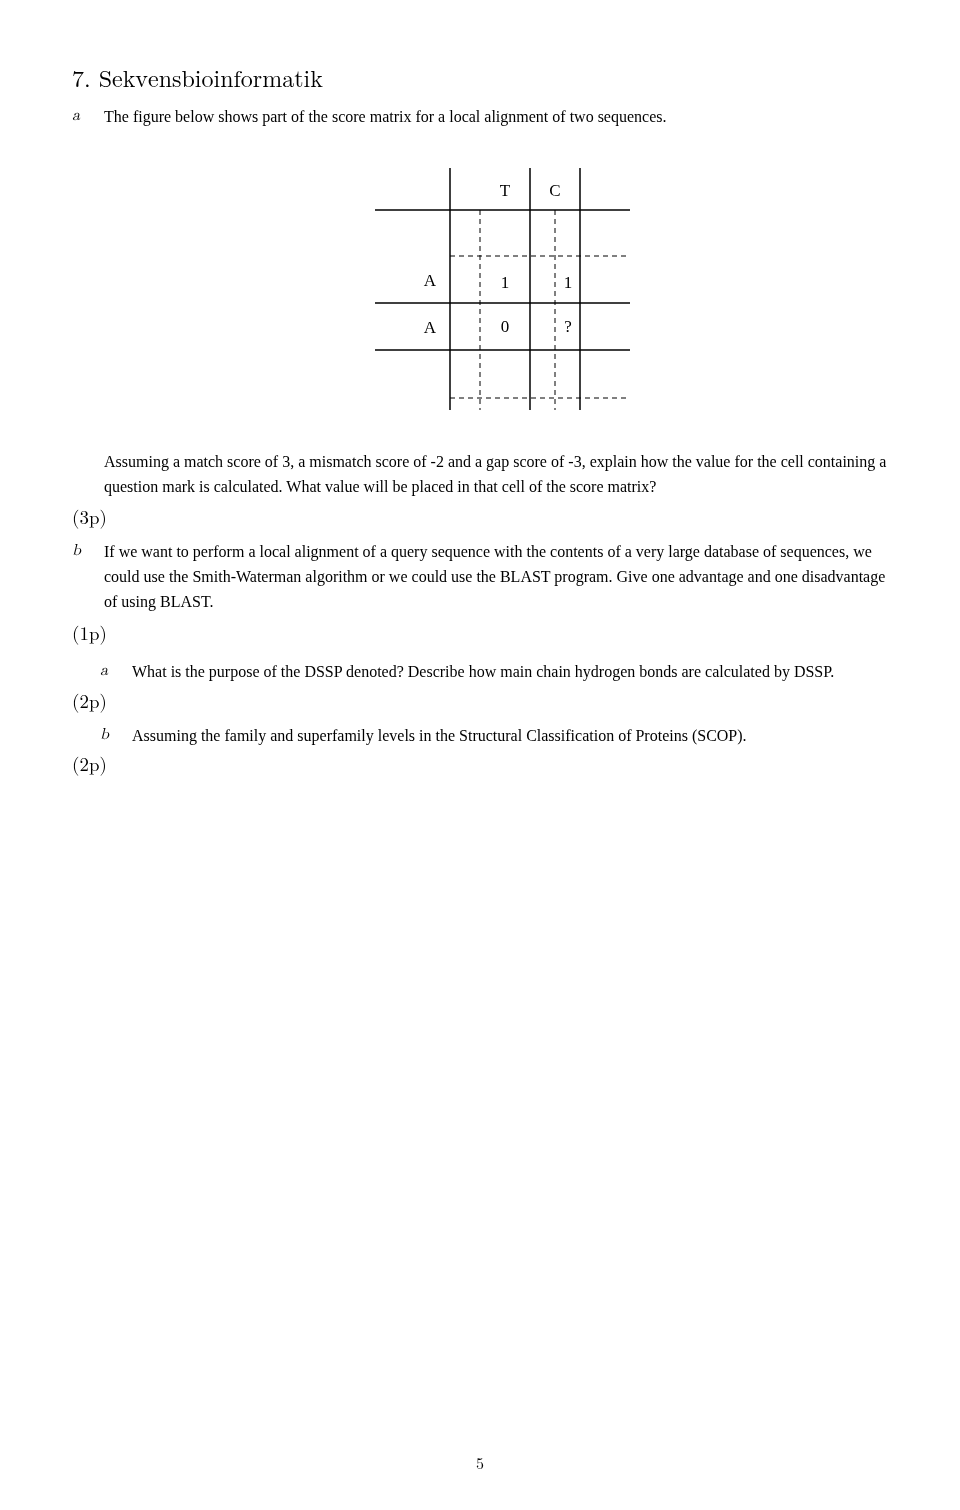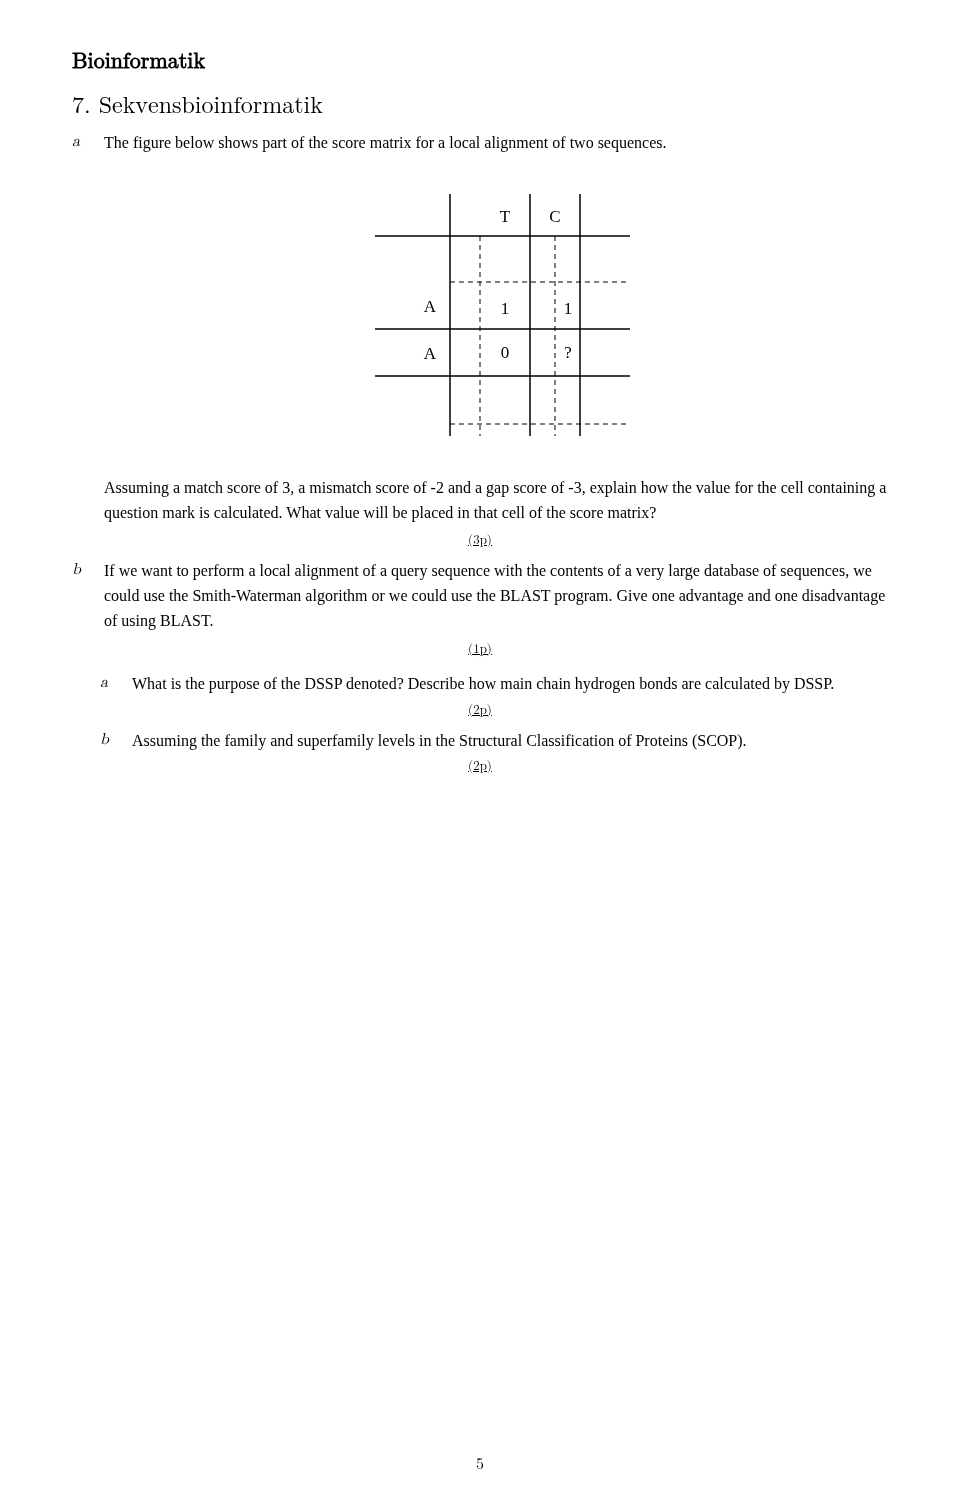--- a/index.html
+++ b/index.html
@@ -55,25 +55,24 @@
     }
     .matrix-container {
       display: flex;
       justify-content: center;
       margin: 28px 0 32px 0;
     }
     .matrix-svg {
       display: block;
     }
     .points {
-      text-align: center;
-      font-size: 13px;
+      text-align: left;
+      font-size: 19px;
       margin-bottom: 10px;
       margin-top: 4px;
-      text-decoration: underline;
     }
     .page-number {
       text-align: center;
       font-size: 16px;
       position: absolute;
       bottom: 36px;
       left: 0;
       right: 0;
     }
     .sub-question {
@@ -82,21 +81,20 @@
     }
     .italic {
       font-style: italic;
     }
   </style>
 </head>
 <body>
 
 <div class="page">
 
-  <div class="page-title">Bioinformatik</div>
 
   <div class="question-block">
     <div class="section-header">7. Sekvensbioinformatik</div>
 
     <div class="question-row">
       <div class="q-label italic">a</div>
       <div class="q-text">
         <span>The figure below shows part of the score matrix for a local alignment of two sequences.</span>
       </div>
     </div>

